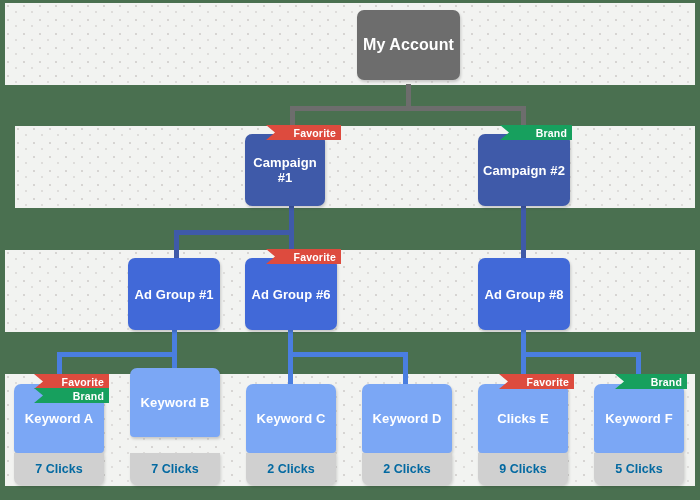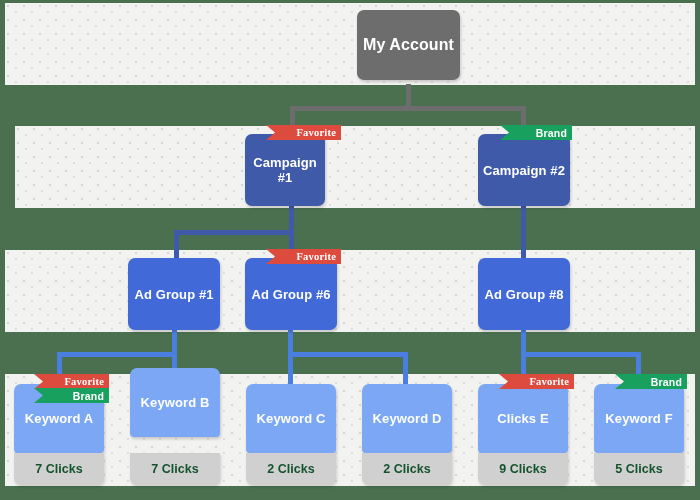--- a/index.html
+++ b/index.html
@@ -37,42 +37,42 @@
     box-shadow:1px 2px 3px rgba(0,0,0,.18);
   }
   .node.account{background:#6d6d6d;font-size:16px;}
   .node.campaign{background:#3f5aa9;font-size:13px;}
   .node.adgroup{background:#4169d8;font-size:13px;}
   .node.keyword{background:#7ba7f5;font-size:13px;border-radius:7px 7px 4px 4px;}
 
   
   .clicks{
     position:absolute;box-sizing:border-box;
-    background:#d0d0d0;color:#14532d;
+    background:#d0d0d0;color:#0369a1;
     font-size:12.5px;font-weight:bold;
     display:flex;align-items:center;justify-content:center;
     border-radius:0 0 7px 7px;
     box-shadow:1px 2px 3px rgba(0,0,0,.15);
   }
 
   
   .ribbon{
     position:absolute;
     height:15px;
     box-sizing:border-box;
     color:#ffffff;
     font-size:10.5px;
     font-weight:bold;
     display:flex;align-items:center;justify-content:flex-end;
     padding-right:5px;
     letter-spacing:.2px;
     clip-path:polygon(0 0, 100% 0, 100% 100%, 0 100%, 9px 50%);
     z-index:5;
   }
-  .ribbon.fav{background:#dd4b3e;font-family:Liberation Serif, serif;}
+  .ribbon.fav{background:#dd4b3e;}
   .ribbon.brand{background:#17a05e;}
 </style>
 </head>
 <body>
 
 <div id="stage">
 
   <div class="band" style="left:5px;  top:3px;   width:690px; height:82px;"></div>
   <div class="band" style="left:15px; top:126px; width:680px; height:82px;"></div>
   <div class="band" style="left:5px;  top:250px; width:690px; height:82px;"></div>

